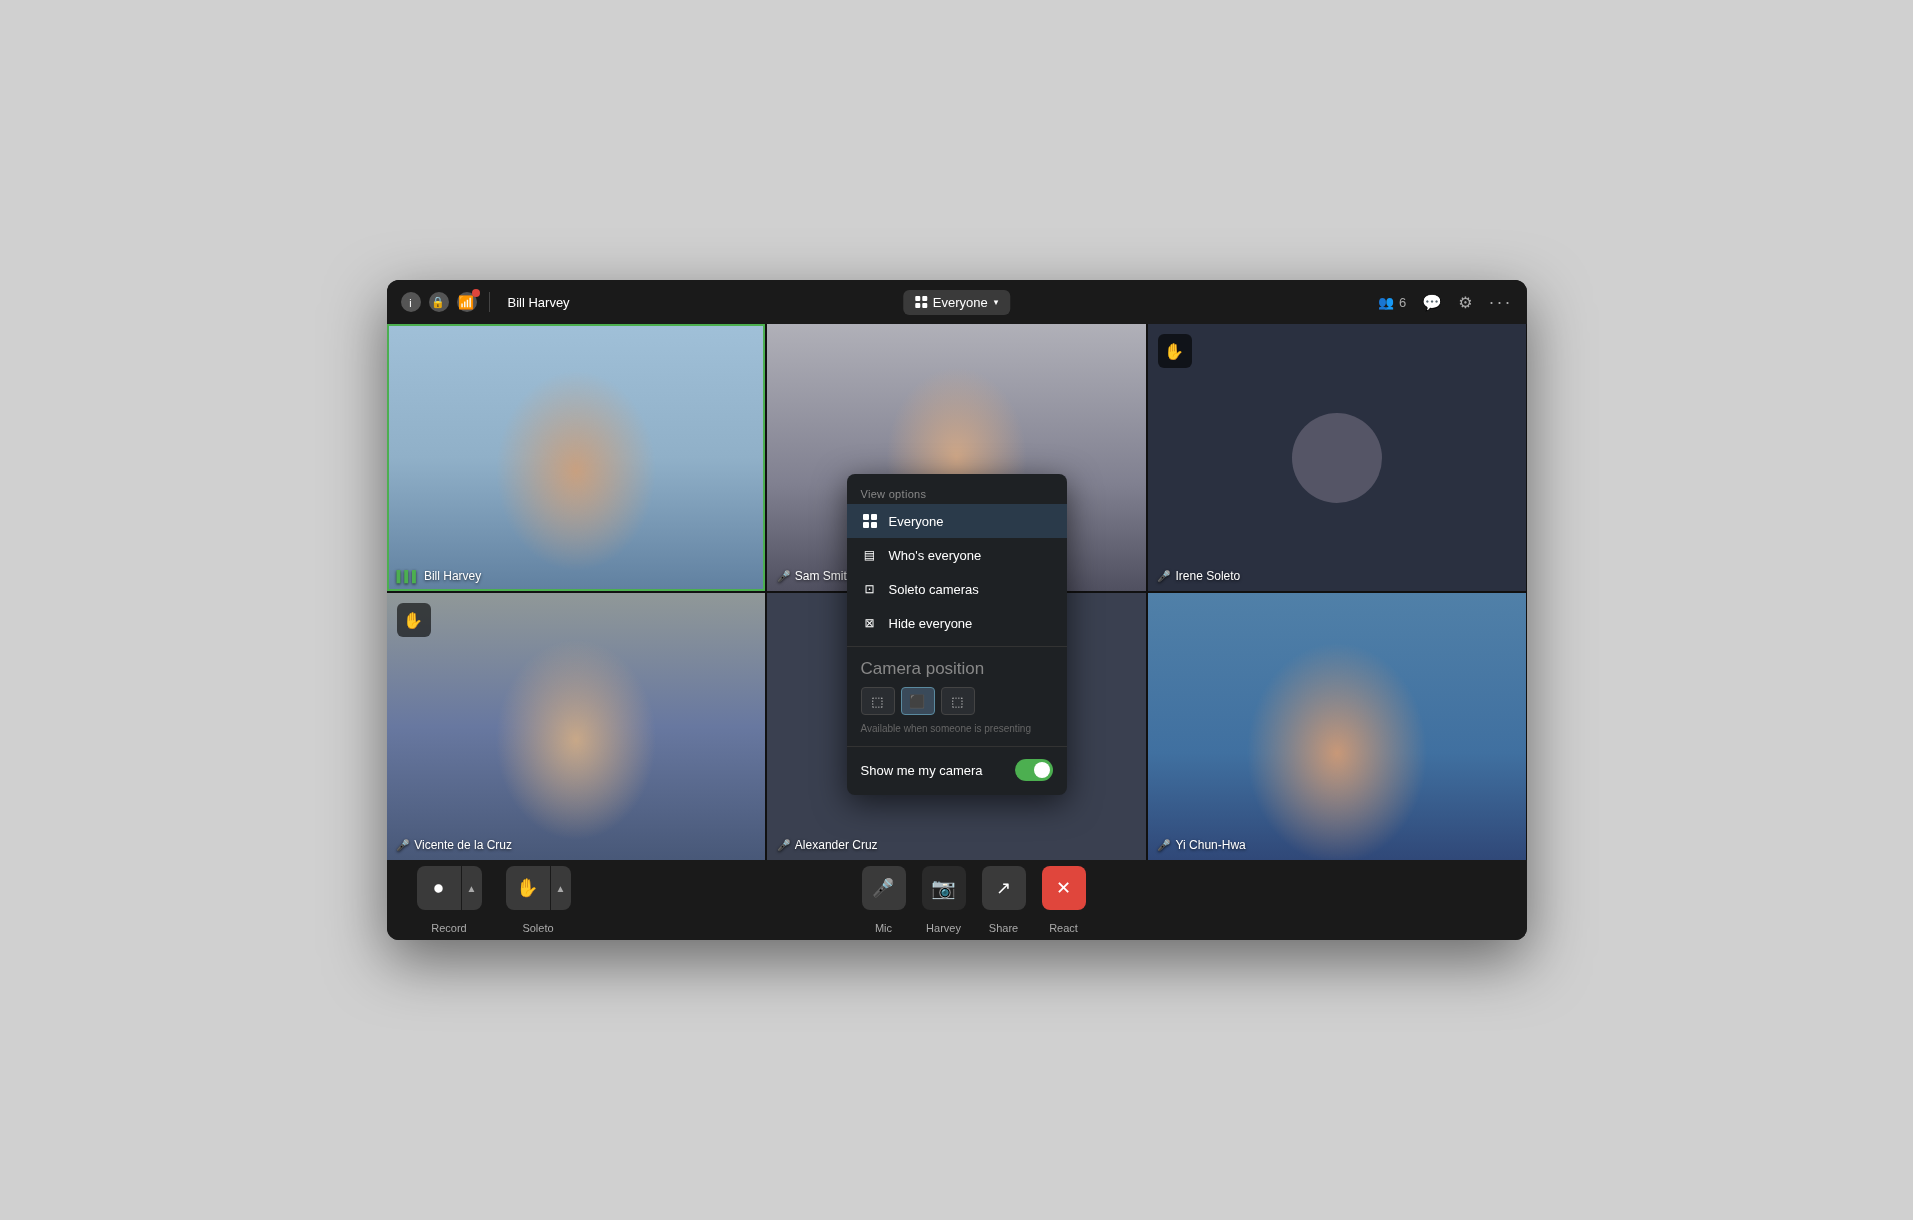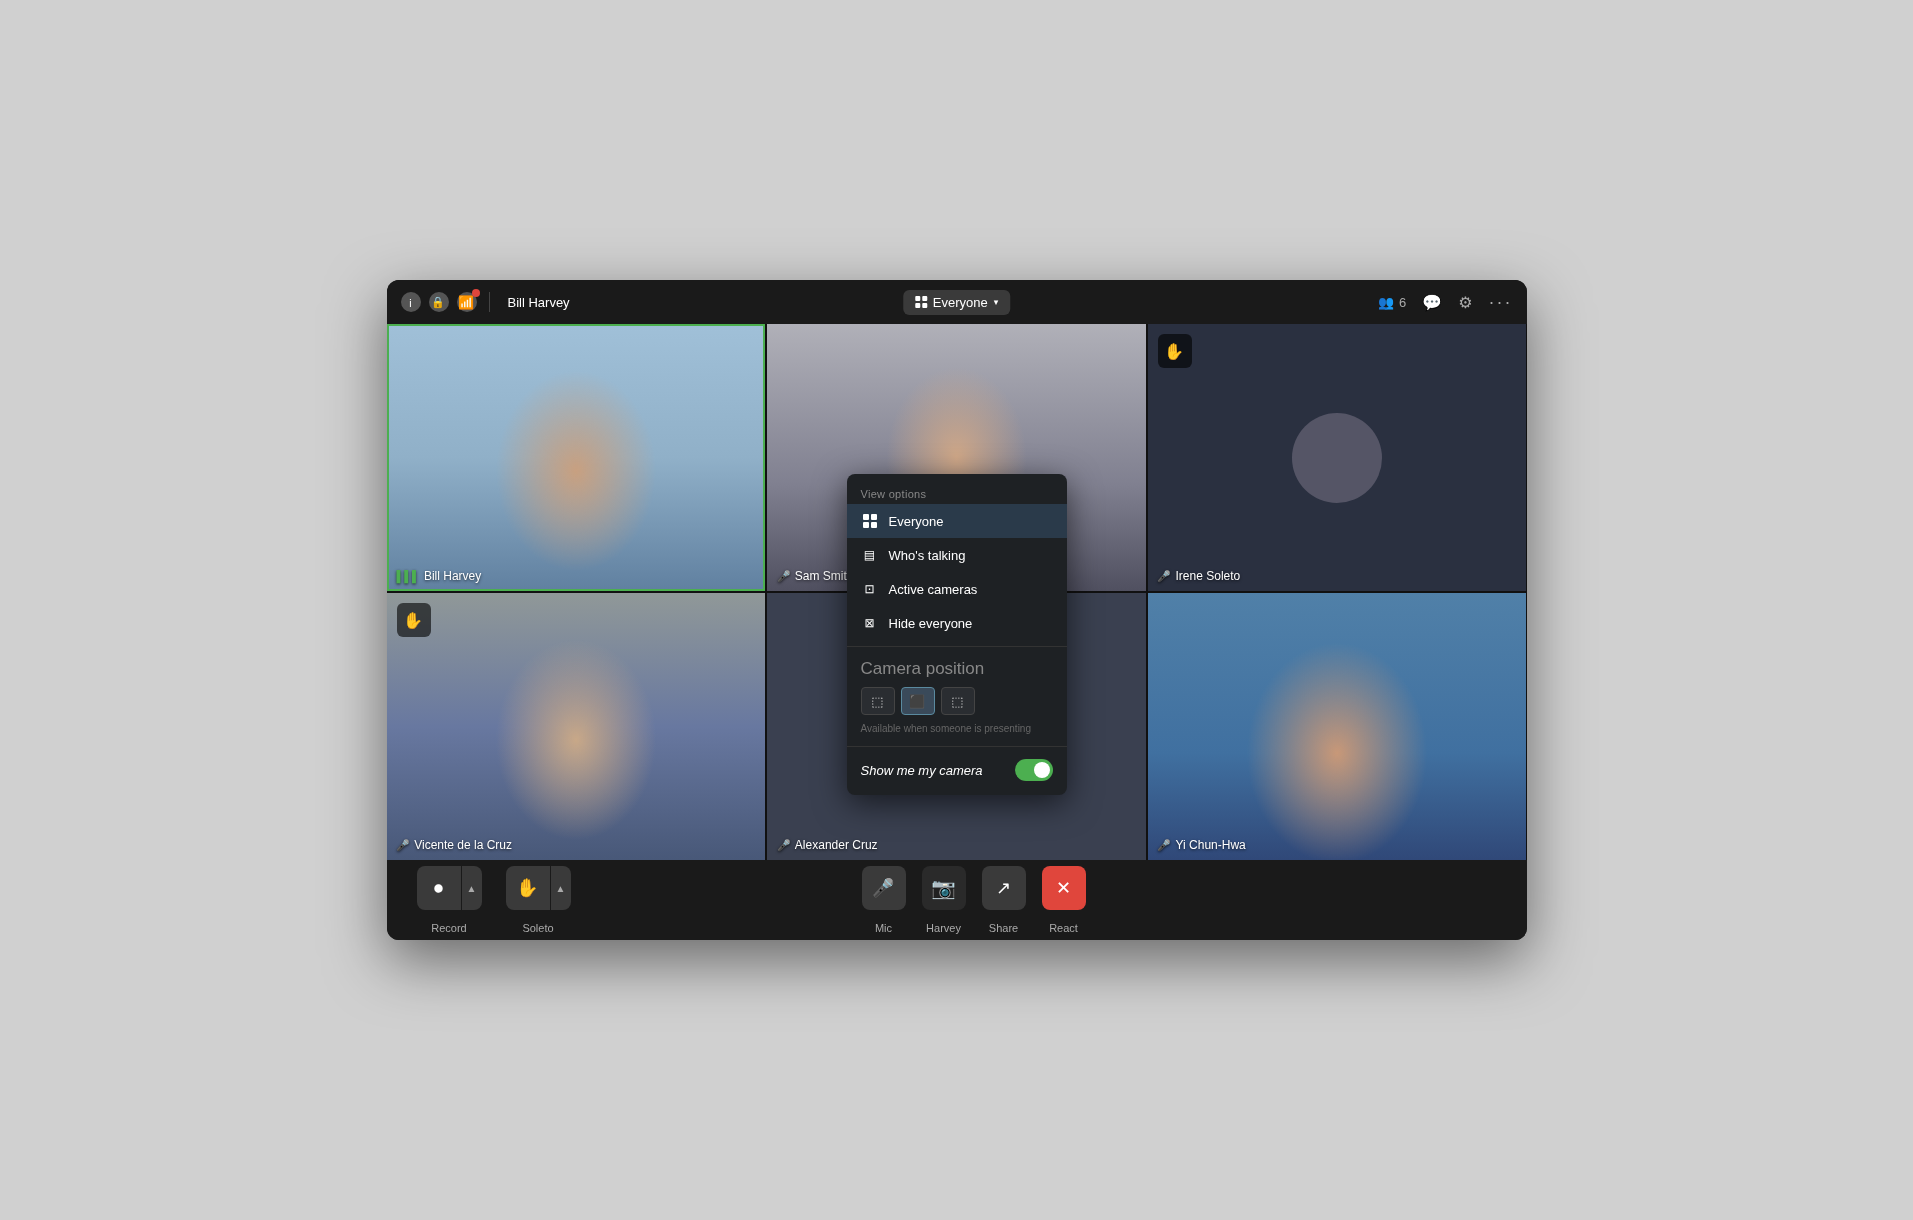--- a/index.html
+++ b/index.html
@@ -358,21 +358,20 @@
     .available-note {
       font-size: 10px;
       color: #666;
       padding: 0 14px 6px;
     }
     .show-camera-row {
       display: flex;
       align-items: center;
       justify-content: space-between;
       padding: 6px 14px;
-      font-style: italic;
     }
     .show-camera-label {
       font-size: 13px;
       color: #fff;
     }
     .toggle-switch {
       width: 38px;
       height: 22px;
       background: #4caf50;
       border-radius: 11px;
@@ -527,26 +526,26 @@
                 <span></span>
                 <span></span>
                 <span></span>
             </div>
           </div>
           <span>Everyone</span>
         </div>
 
         <div class="dropdown-item">
           <div class="item-icon" style="font-size:12px;">▤</div>
-          <span>Who's talking</span>
+          <span>Who's everyone</span>
         </div>
 
         <div class="dropdown-item">
           <div class="item-icon" style="font-size:12px;">⊡</div>
-          <span>Active cameras</span>
+          <span>Soleto cameras</span>
         </div>
 
         <div class="dropdown-item">
           <div class="item-icon" style="font-size:12px;">⊠</div>
           <span>Hide everyone</span>
         </div>
 
         <div class="dropdown-divider"></div>
 
         <div class="camera-position-label">Camera position</div>

